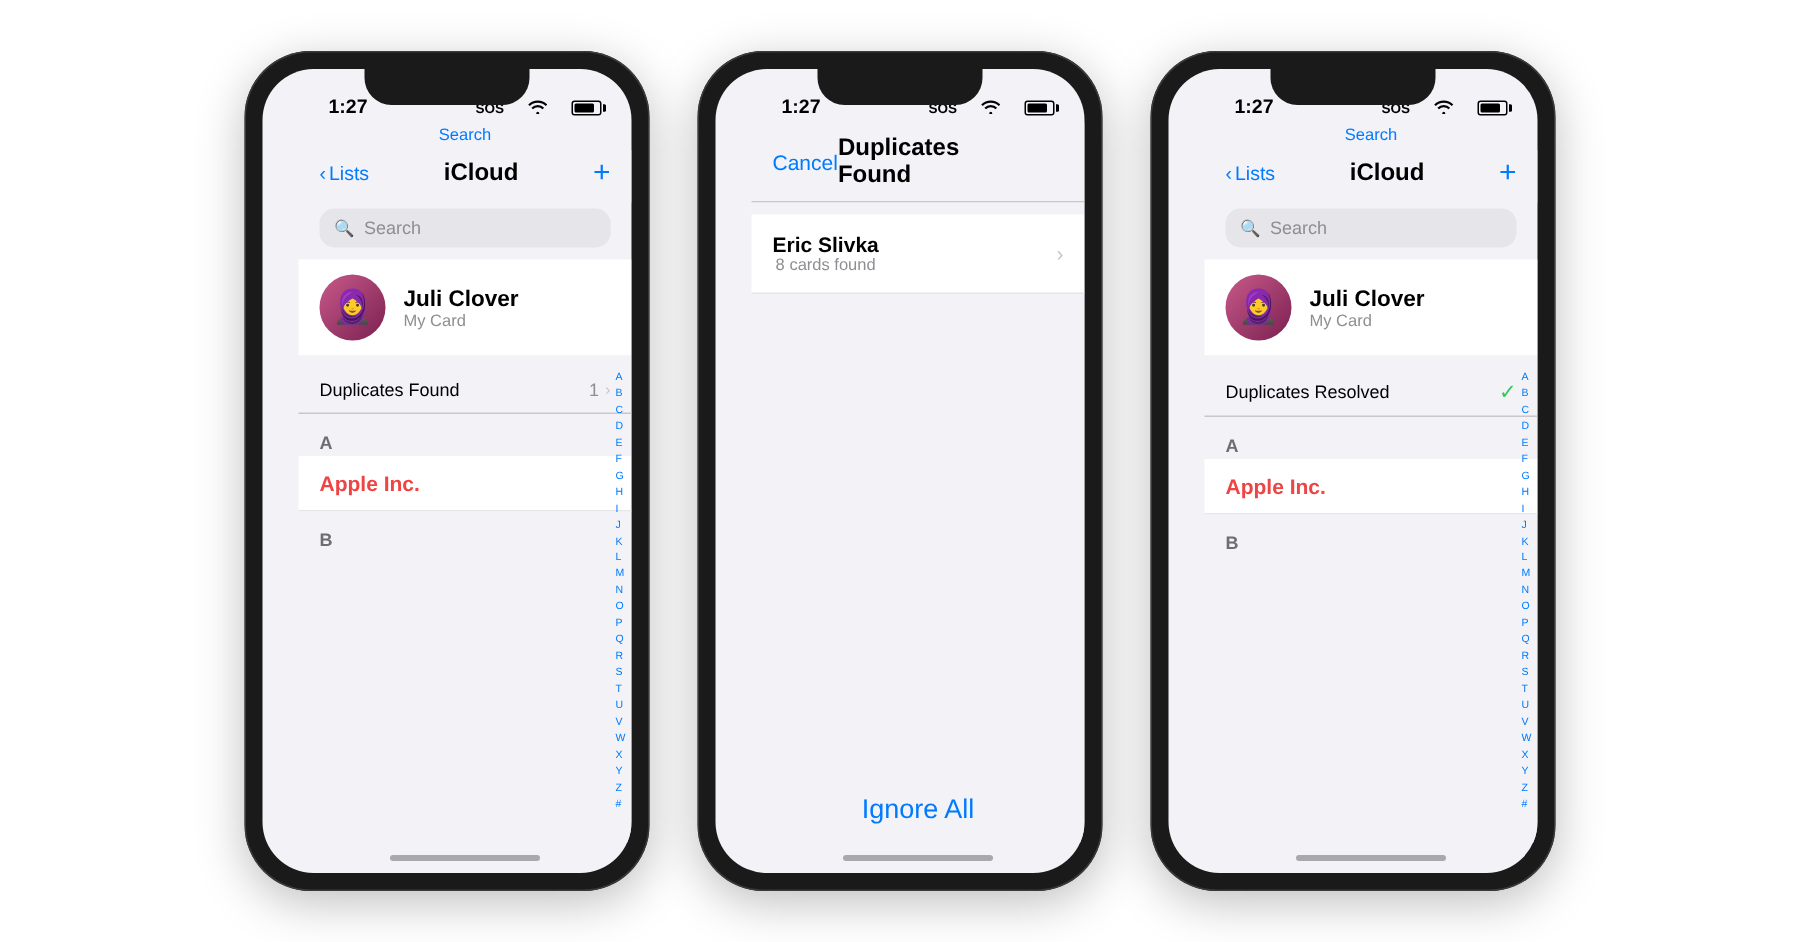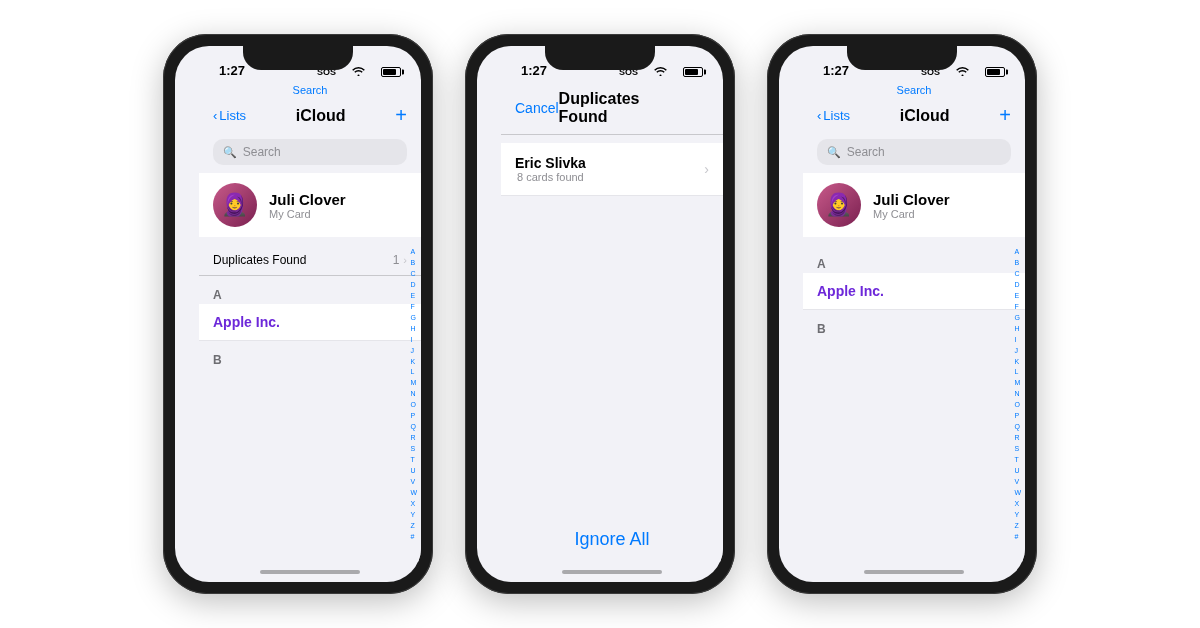--- a/index.html
+++ b/index.html
@@ -258,21 +258,21 @@
       color: #6d6d72;
       background: #f2f2f7;
     }
 
     .list-item {
       background: #fff;
       padding: 10px 14px;
       border-bottom: 0.5px solid #e5e5ea;
       font-size: 14px;
       font-weight: 600;
-      color: #6d28d9;
+      color: #ef4444;
     }
 
     
     .spacer {
       background: #f2f2f7;
       height: 8px;
       flex-shrink: 0;
     }
 
     
@@ -586,20 +586,24 @@
       <div class="contact-card">
         <div class="avatar">🧕</div>
         <div class="contact-info">
           <div class="name">Juli Clover</div>
           <div class="subtitle">My Card</div>
         </div>
       </div>
 
       <div class="spacer"></div>
 
+      <div class="section-row">
+        <span class="section-label">Duplicates Resolved</span>
+        <span class="resolved-check">✓</span>
+      </div>
 
       <div class="spacer"></div>
 
       <div class="list-section">
         <div class="list-section-header">A</div>
         <div class="list-item">Apple Inc.</div>
       </div>
 
       <div class="spacer"></div>
 

